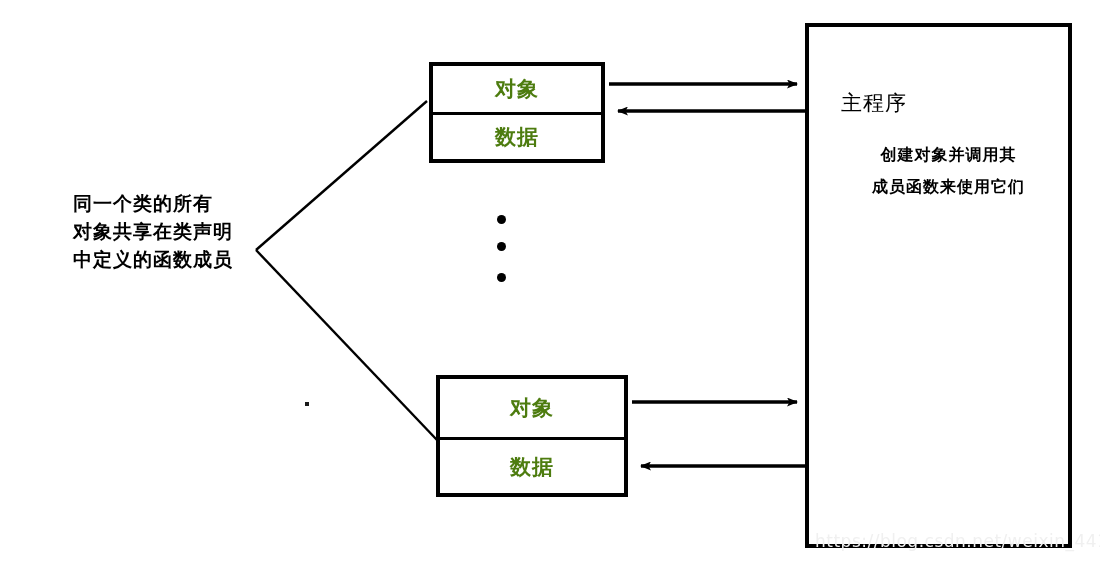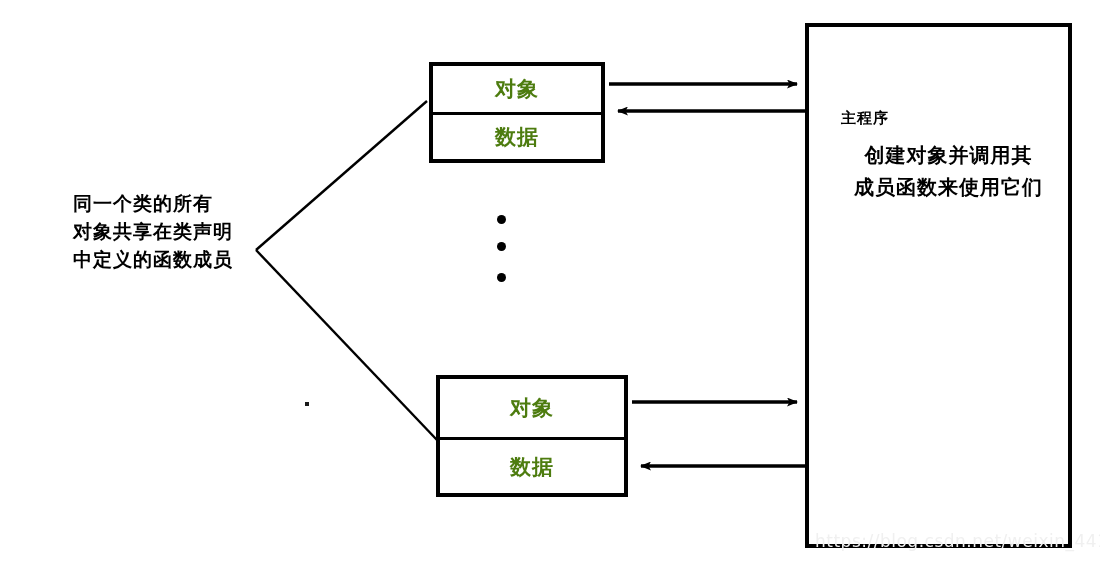--- a/index.html
+++ b/index.html
@@ -46,32 +46,31 @@
   .main-box {
     position: absolute;
     box-sizing: border-box;
     border: 4px solid #000000;
     background: #ffffff;
   }
   .main-title {
     position: absolute;
     left: 32px;
     top: 62px;
-    font-weight: bold;
-    font-size: 15px;
+    font-weight: normal;
+    font-size: 21px;
     color: #000000;
     letter-spacing: 1px;
-    margin-top: 20px;
   }
   .main-desc {
     position: absolute;
     left: 32px;
     top: 112px;
     font-weight: bold;
-    font-size: 20px;
+    font-size: 16px;
     line-height: 32px;
     color: #000000;
     letter-spacing: 1px;
     white-space: pre-line;
     text-align: center;
     width: 215px;
   }
 
   
   .left-caption {

